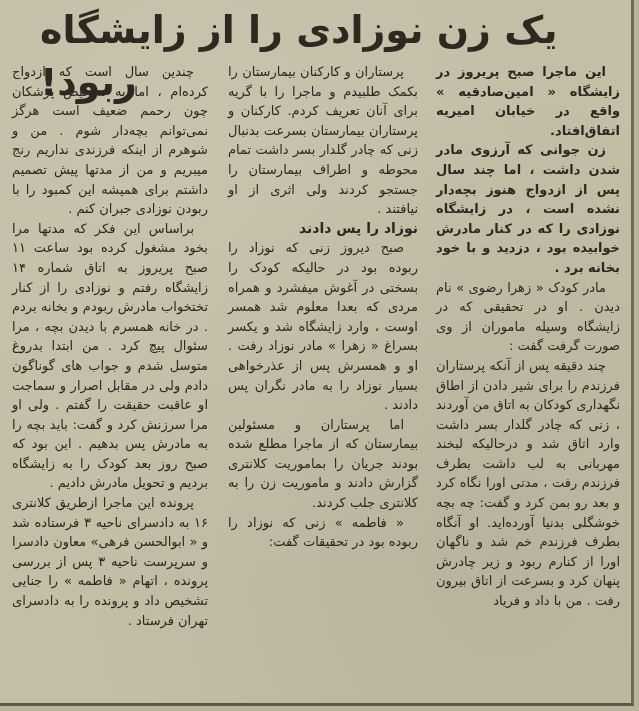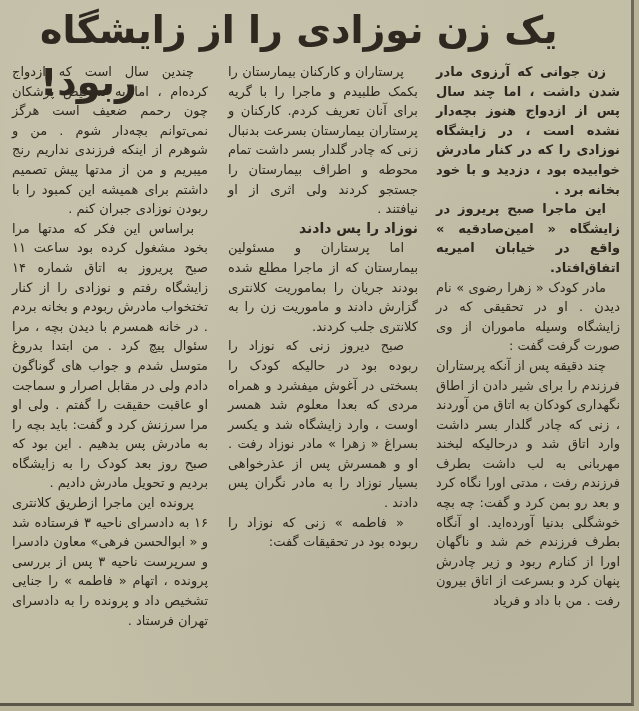--- a/index.html
+++ b/index.html
@@ -40,31 +40,31 @@
     margin: 8px 0 6px 0; text-indent: 0 !important;
   }
 </style>
 </head>
 <body>
 
 <div class="paper">
   <div class="headline">یک زن نوزادی را از زایشگاه ربود!</div>
 
   <div class="col col-right">
+    <p class="bold">این ماجرا صبح پریروز در زایشگاه « امین‌صادقیه » واقع در خیابان امیریه اتفاق‌افتاد.</p>
     <p class="bold">زن جوانی که آرزوی مادر شدن داشت ، اما چند سال پس از ازدواج هنوز بچه‌دار نشده است ، در زایشگاه نوزادی را که در کنار مادرش خوابیده بود ، دزدید و با خود بخانه برد .</p>
-    <p class="bold">این ماجرا صبح پریروز در زایشگاه « امین‌صادقیه » واقع در خیابان امیریه اتفاق‌افتاد.</p>
     <p>مادر کودک « زهرا رضوی » نام دیدن . او در تحقیقی که در زایشگاه وسیله ماموران از وی صورت گرفت گفت :</p>
     <p>چند دقیقه پس از آنکه پرستاران فرزندم را برای شیر دادن از اطاق نگهداری کودکان به اتاق من آوردند ، زنی که چادر گلدار بسر داشت وارد اتاق شد و درحالیکه لبخند مهربانی به لب داشت بطرف فرزندم رفت ، مدتی اورا نگاه کرد و بعد رو بمن کرد و گفت: چه بچه خوشگلی بدنیا آورده‌اید. او آنگاه بطرف فرزندم خم شد و ناگهان اورا از کنارم ربود و زیر چادرش پنهان کرد و بسرعت از اتاق بیرون رفت . من با داد و فریاد</p>
   </div>
 
   <div class="col col-mid">
     <p>پرستاران و کارکنان بیمارستان را بکمک طلبیدم و ماجرا را با گریه برای آنان تعریف کردم. کارکنان و پرستاران بیمارستان بسرعت بدنبال زنی که چادر گلدار بسر داشت تمام محوطه و اطراف بیمارستان را جستجو کردند ولی اثری از او نیافتند .</p>
     <p class="subhead">نوزاد را پس دادند</p>
+    <p>صبح دیروز زنی که نوزاد را ربوده بود در حالیکه کودک را بسختی در آغوش میفشرد و همراه مردی که بعدا معلوم شد همسر اوست ، وارد زایشگاه شد و یکسر بسراغ « زهرا » مادر نوزاد رفت . او و همسرش پس از عذرخواهی بسیار نوزاد را به مادر نگران پس دادند .</p>
     <p>اما پرستاران و مسئولین بیمارستان که از ماجرا مطلع شده بودند جریان را بماموریت کلانتری گزارش دادند و ماموریت زن را به کلانتری جلب کردند.</p>
-    <p>صبح دیروز زنی که نوزاد را ربوده بود در حالیکه کودک را بسختی در آغوش میفشرد و همراه مردی که بعدا معلوم شد همسر اوست ، وارد زایشگاه شد و یکسر بسراغ « زهرا » مادر نوزاد رفت . او و همسرش پس از عذرخواهی بسیار نوزاد را به مادر نگران پس دادند .</p>
     <p>« فاطمه » زنی که نوزاد را ربوده بود در تحقیقات گفت:</p>
   </div>
 
   <div class="col col-left">
     <p>چندین سال است که ازدواج کرده‌ام ، اما به تشخیص پزشکان چون رحمم ضعیف است هرگز نمی‌توانم بچه‌دار شوم . من و شوهرم از اینکه فرزندی نداریم رنج میبریم و من از مدتها پیش تصمیم داشتم برای همیشه این کمبود را با ربودن نوزادی جبران کنم .</p>
     <p>براساس این فکر که مدتها مرا بخود مشغول کرده بود ساعت ۱۱ صبح پریروز به اتاق شماره ۱۴ زایشگاه رفتم و نوزادی را از کنار تختخواب مادرش ربودم و بخانه بردم . در خانه همسرم با دیدن بچه ، مرا سئوال پیچ کرد . من ابتدا بدروغ متوسل شدم و جواب های گوناگون دادم ولی در مقابل اصرار و سماجت او عاقبت حقیقت را گفتم . ولی او مرا سرزنش کرد و گفت: باید بچه را به مادرش پس بدهیم . این بود که صبح روز بعد کودک را به زایشگاه بردیم و تحویل مادرش دادیم .</p>
     <p>پرونده این ماجرا ازطریق کلانتری ۱۶ به دادسرای ناحیه ۳ فرستاده شد و « ابوالحسن فرهی» معاون دادسرا و سرپرست ناحیه ۳ پس از بررسی پرونده ، اتهام « فاطمه » را جنایی تشخیص داد و پرونده را به دادسرای تهران فرستاد .</p>
   </div>
 </div>
 

